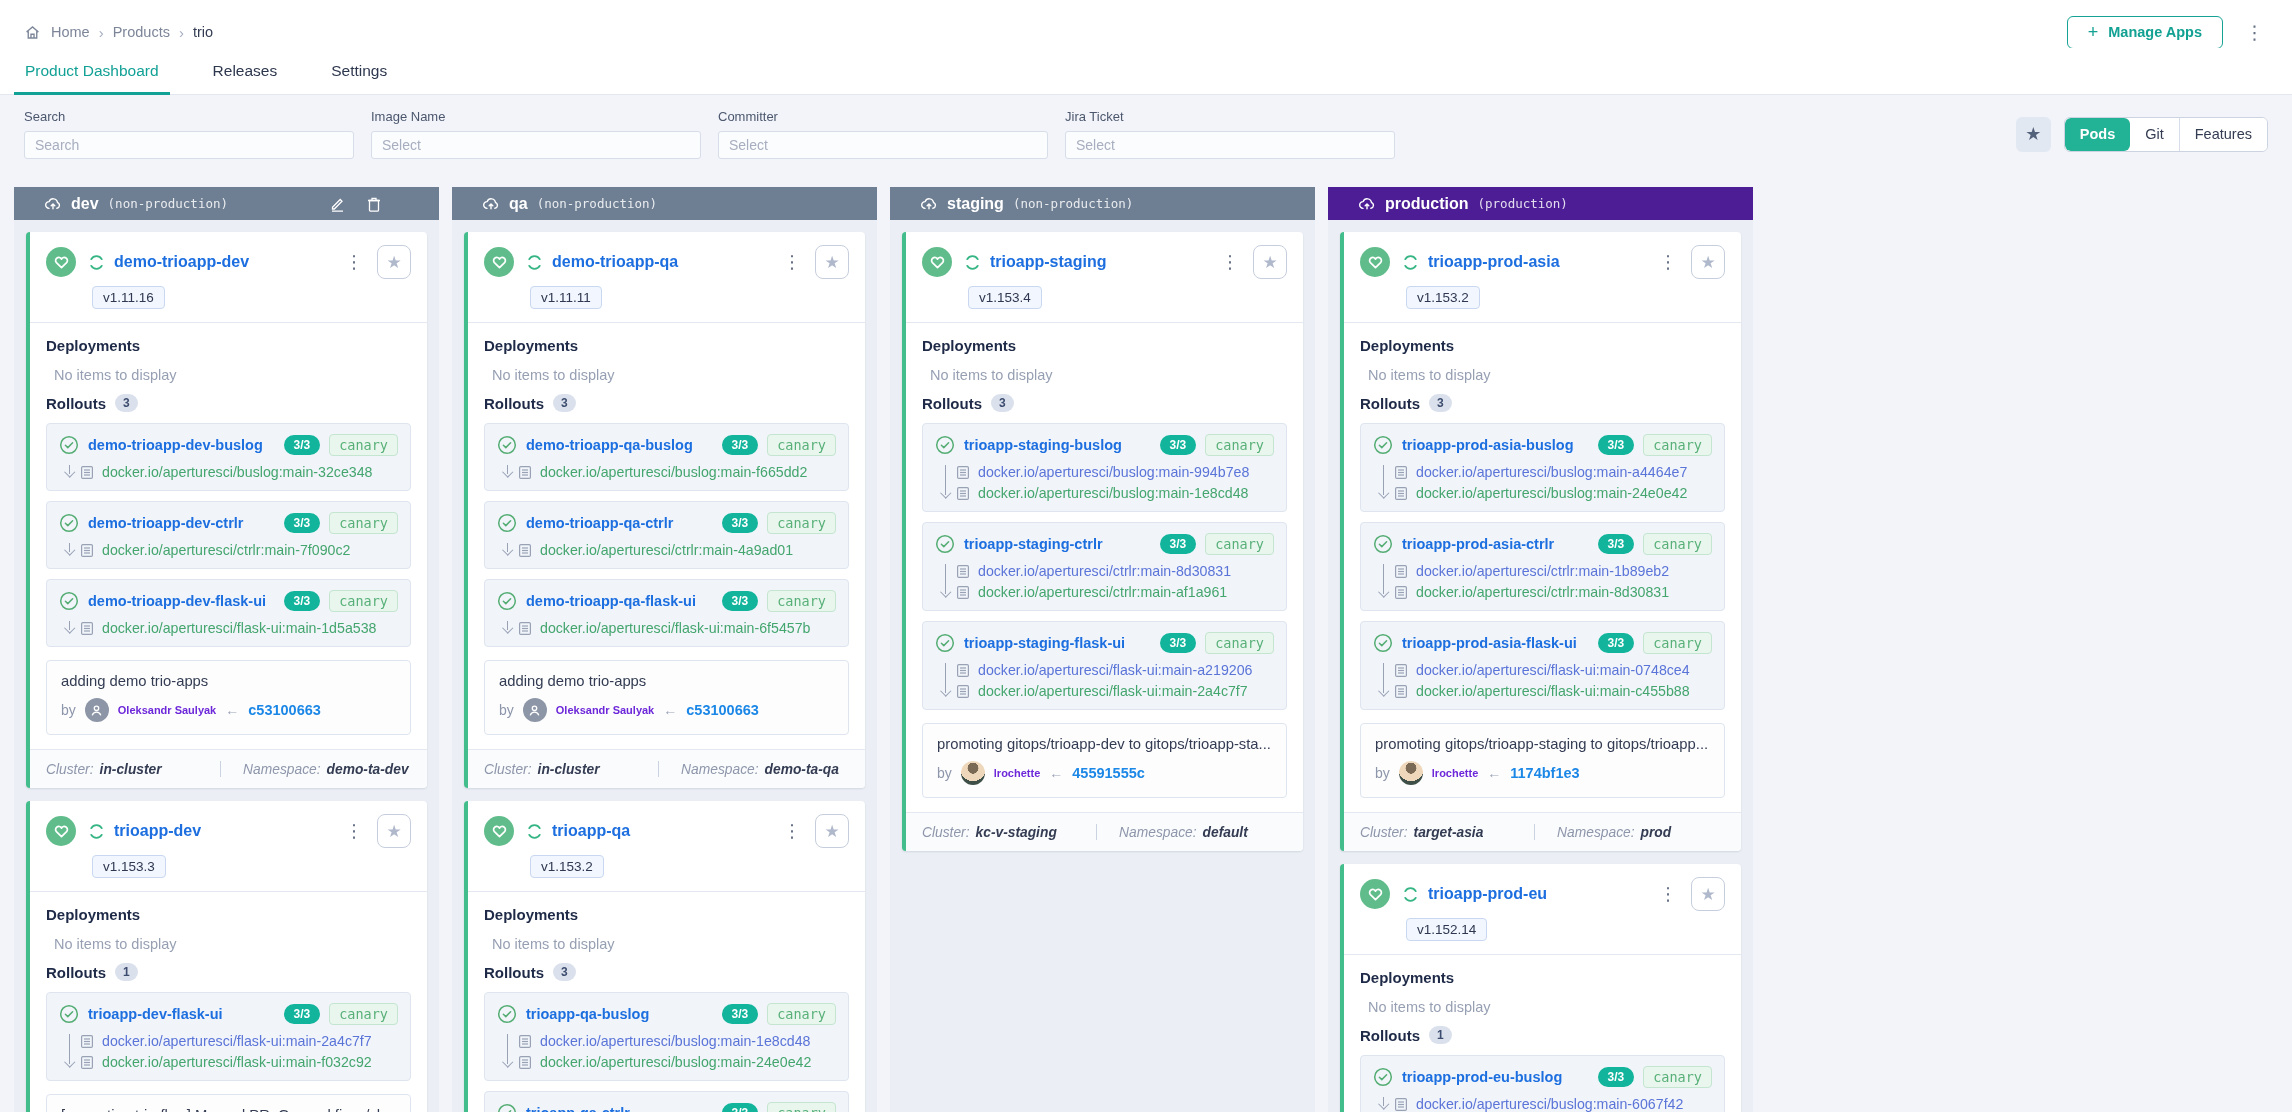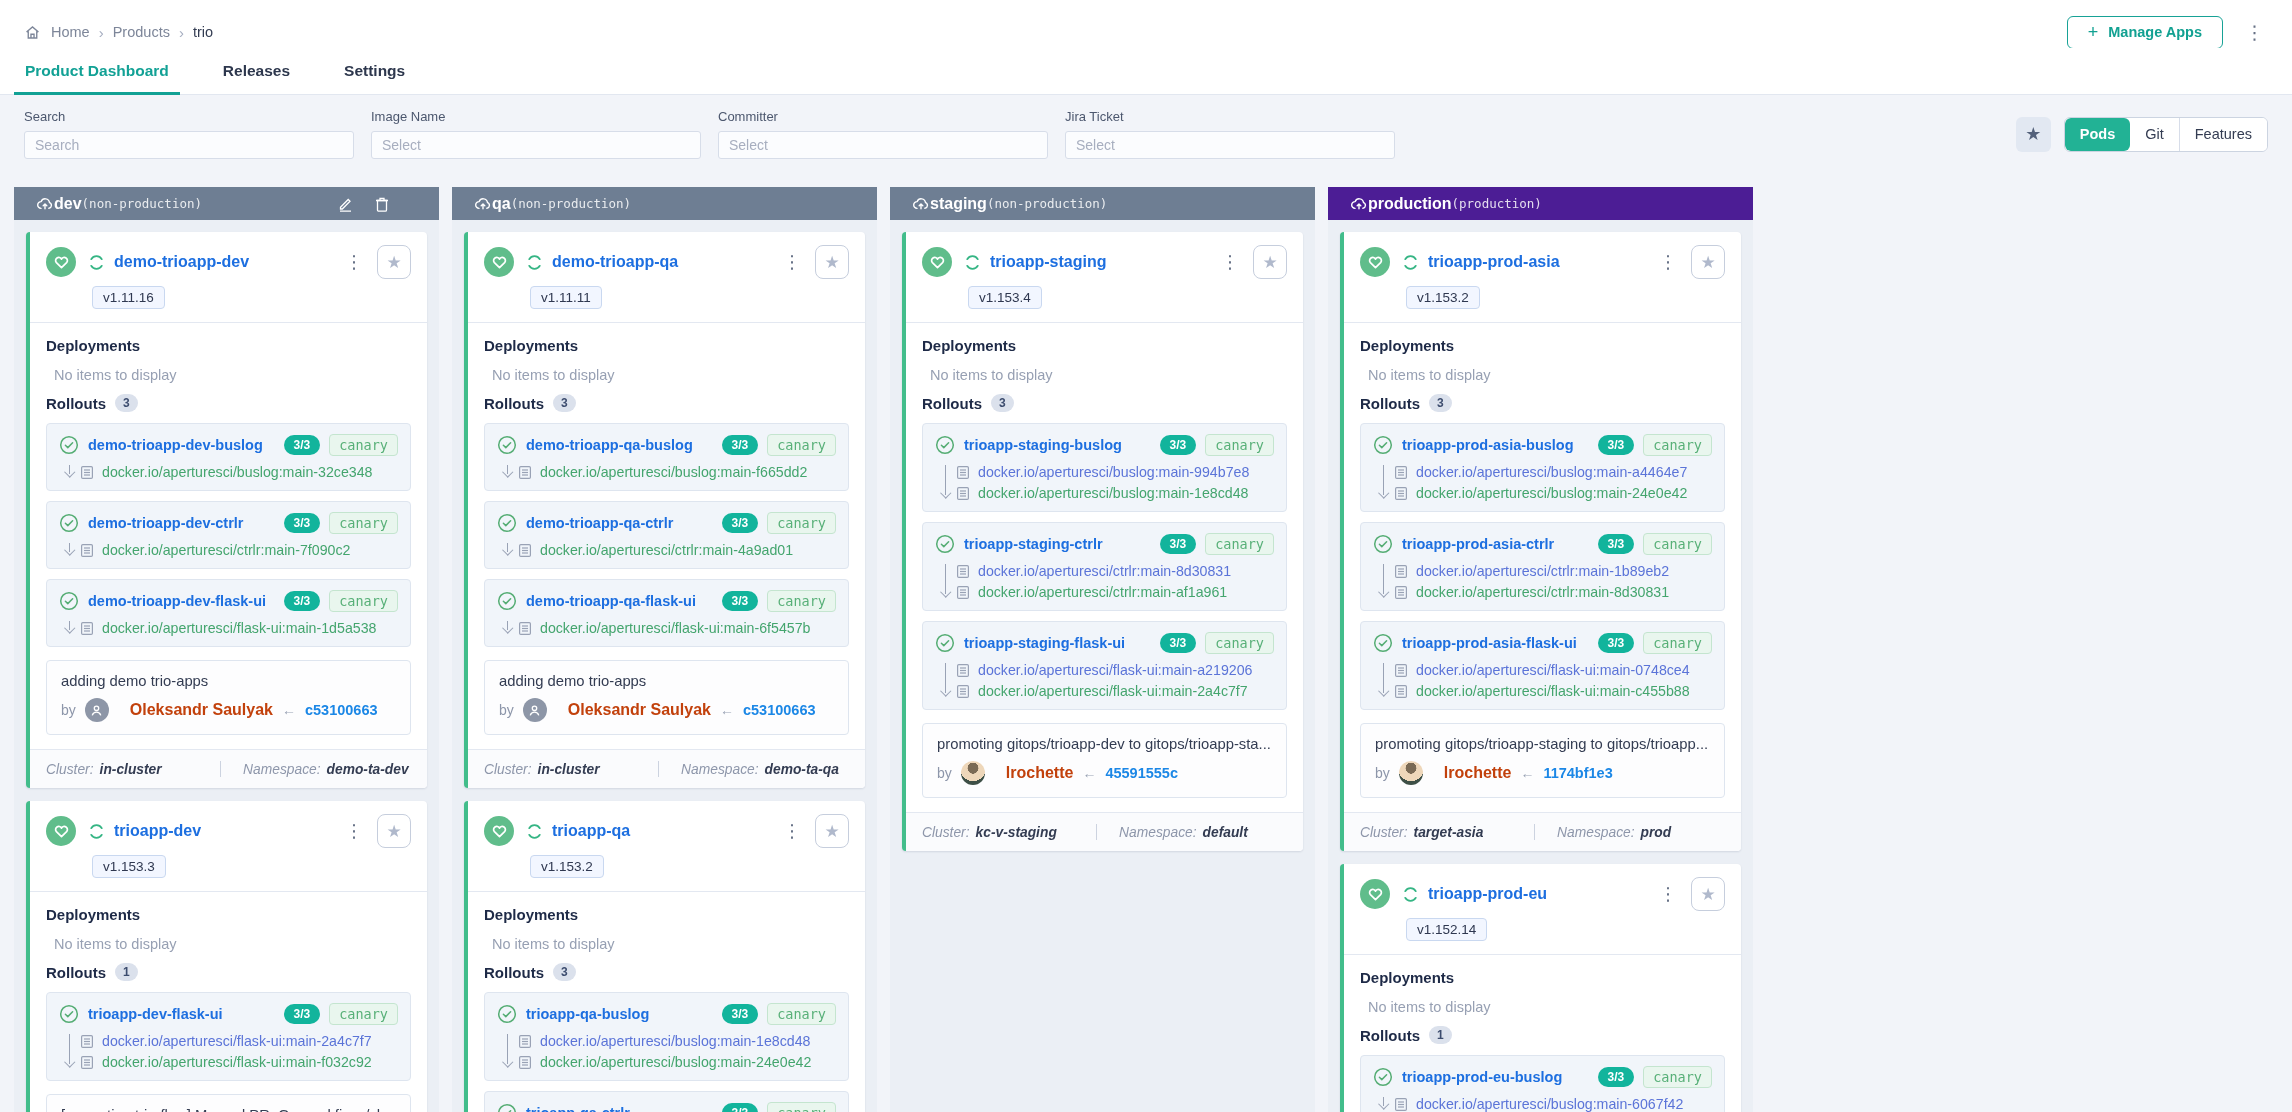--- a/index.html
+++ b/index.html
@@ -14,41 +14,41 @@
   .crumbs .crumb.current { color:#333c52; }
   .crumbs .sep { color:#a5adc0; font-size:15px; }
   .home-ic { width:17px; height:17px; stroke:#7d8699; fill:none; stroke-width:1.6; margin-right:1px; }
   .topbar-right { margin-left:auto; display:flex; align-items:center; gap:16px; }
   .btn-manage { display:flex; align-items:center; gap:10px; height:33px; padding:0 20px; border:1px solid #17a296; border-radius:6px; background:#fff; color:#12a192; font-weight:700; font-size:14.5px; cursor:pointer; font-family:inherit; }
   .btn-manage .plus { font-size:18px; font-weight:400; line-height:1; }
   .kebab { color:#667085; font-size:19px; line-height:1; background:none; border:none; cursor:pointer; padding:2px 6px; font-family:inherit; }
 
   
   .tabs { background:#fff; display:flex; padding:0 14px; border-bottom:1px solid #e2e7f0; height:47px; }
-  .tab { position:relative; display:flex; align-items:center; padding:0 11px; margin-right:32px; font-size:15.5px; font-weight:700; color:#2d374d; cursor:pointer; }
+  .tab { position:relative; display:flex; align-items:center; padding:0 11px; margin-right:32px; font-size:15.5px; font-weight:400; color:#2d374d; cursor:pointer; }
   .tab.active { color:#12a195; }
   .tab.active::after { content:''; position:absolute; left:0; right:0; bottom:-1px; height:3px; background:#12a195; }
 
   
   .filters { display:flex; padding:14px 24px 16px 24px; }
   .fgroup { display:flex; flex-direction:column; margin-right:17px; }
   .fgroup label { font-size:13px; color:#4c576e; margin-bottom:7px; }
   .fgroup input { width:330px; height:28px; border:1px solid #d7dde9; border-radius:3px; background:#fbfcfe; padding:0 10px; font-size:14px; color:#333c52; font-family:inherit; }
   .fgroup input::placeholder { color:#a7aebf; }
   .filters-right { margin-left:auto; display:flex; align-items:center; gap:13px; }
   .btn-star-filter { width:35px; height:35px; border:none; border-radius:6px; background:#e2e8f2; color:#54617b; font-size:18px; cursor:pointer; }
   .segmented { display:flex; align-items:stretch; height:35px; background:#fff; border:1px solid #ccd4e1; border-radius:6px; overflow:hidden; }
   .seg { display:flex; align-items:center; padding:0 15px; font-size:14.5px; color:#333c52; background:#fff; border:none; border-right:1px solid #d7dde9; cursor:pointer; font-family:inherit; }
   .seg:last-child { border-right:none; }
   .seg.active { background:#22b295; color:#fff; font-weight:700; border-radius:6px; border-right:none; }
 
   
   .board { flex:1; display:flex; gap:13px; padding:12px 0 0 14px; overflow:hidden; }
   .column { width:425px; flex:none; display:flex; flex-direction:column; overflow:hidden; }
-  .col-header { position:relative; height:33px; flex:none; display:flex; align-items:center; padding:0 22px; color:#fff; }
+  .col-header { position:relative; height:33px; flex:none; display:flex; align-items:center; gap:9px; padding:0 30px; color:#fff; }
   .col-header.nonprod { background:#6e7e93; }
   .col-header.prod { background:#4c1d95; }
   .col-header:not(.last) { width:calc(100% + 18px); clip-path:polygon(0 0, calc(100% - 18px) 0, 100% 50%, calc(100% - 18px) 100%, 0 100%); }
   .env-name { font-size:16px; font-weight:700; }
   .env-kind { font-family:"DejaVu Sans Mono", monospace; font-size:12.5px; color:rgba(255,255,255,.85); }
   .col-actions { margin-left:auto; margin-right:46px; display:flex; gap:22px; }
   .icon-btn-hdr { background:none; border:none; cursor:pointer; padding:0; line-height:0; }
   .col-body { flex:1; background:#ebeff5; padding:12px; overflow:hidden; }
 
   
@@ -84,21 +84,21 @@
   .image-link.blue { color:#5b74d8; }
   .image-link.green { color:#44a56e; }
 
   .commit-box { border:1px solid #dee5ef; border-radius:4px; background:#fdfdfe; padding:12px 14px; margin-top:13px; }
   .commit-msg { font-size:14.8px; color:#333c52; white-space:nowrap; overflow:hidden; text-overflow:ellipsis; }
   .commit-byline { display:flex; align-items:center; gap:9px; margin-top:9px; }
   .by-label { color:#8d96aa; font-size:14px; }
   .avatar { width:24px; height:24px; flex:none; border-radius:50%; background:#8d96a7; display:flex; align-items:center; justify-content:center; }
   .avatar svg { width:13px; height:13px; }
   .avatar.photo { background:radial-gradient(circle at 50% 30%, #7a6a55 0 26%, #eed7ba 27% 62%, #3d4f46 63% 100%); }
-  .commit-author { font-size:16px; font-weight:600; color:#c2410c;margin-left:12px; }
+  .commit-author { font-size:11px; font-weight:600; color:#6d28d9; }
   .commit-arrow { color:#9aa3b5; font-size:14px; }
   .commit-hash { font-size:14.5px; font-weight:600; color:#1b87e6; text-decoration:none; cursor:pointer; }
 
   .card-footer { border-top:1px solid #e3e8f1; background:#fafbfd; display:flex; align-items:center; padding:11px 16px; font-size:13.8px;font-style:italic; }
   .meta-pair { display:flex; gap:6px; align-items:center; }
   .meta-label { color:#8d96aa; }
   .meta-value { color:#333c52; font-weight:600; }
   .meta-div { width:1px; height:16px; background:#ccd3e0; margin:0 22px 0 auto; }
   .card-footer .meta-pair.ns { width:46%; }
   .card-footer .meta-pair.cl { flex:1; }

